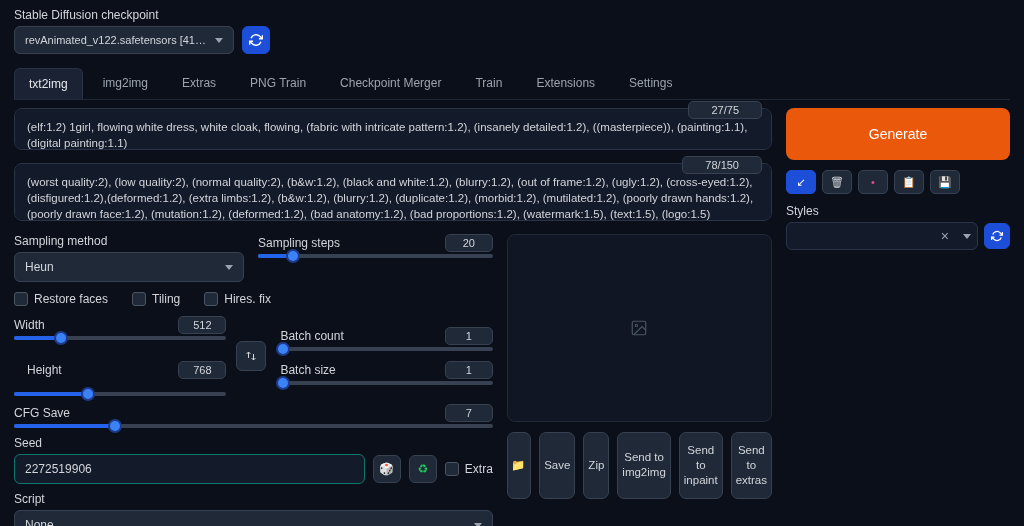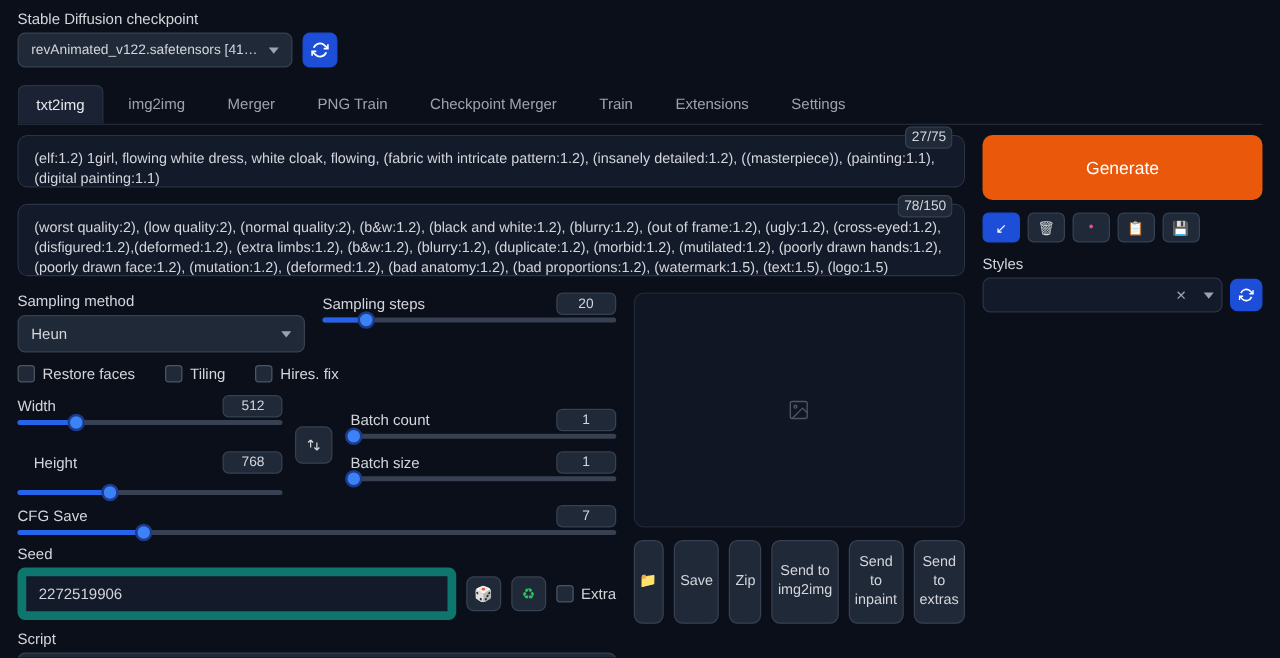--- a/index.html
+++ b/index.html
@@ -56,21 +56,21 @@
   border: 1px solid #2a3446;
   border-bottom: none;
 }
 .main { display: flex; gap: 14px; margin-top: 8px; }
 .left { flex: 1; min-width: 0; }
 .right { width: 224px; flex-shrink: 0; }
 .prompt-wrap { position: relative; margin-bottom: 10px; }
 .counter {
   position: absolute; top: -7px; right: 10px;
   background: #1f2937; border: 1px solid #374151; border-radius: 5px;
-  padding: 2px 4px; font-size: 11px; color: #d3d5db; z-index: 2;
+  padding: 2px 22px; font-size: 11px; color: #d3d5db; z-index: 2;
 }
 .prompt {
   width: 100%;
   background: #131a29;
   border: 1px solid #2a3446;
   border-radius: 8px;
   padding: 10px 12px;
   color: #d3d5db;
   font-size: 11.5px;
   line-height: 1.4;
@@ -159,21 +159,21 @@
 .swap-btn {
   width: 30px; height: 30px;
   background: #1f2937; border: 1px solid #374151; border-radius: 6px;
   display: flex; align-items: center; justify-content: center;
   cursor: pointer;
 }
 .seed-row { display: flex; gap: 8px; align-items: center; }
 .seed-input {
   flex: 1;
   background: #131a29;
-  border: 7px solid #0f766e;
+  border: 1px solid #0f766e;
   border-radius: 6px;
   padding: 7px 10px;
   color: #d3d5db;
   font-size: 12px;
 }
 .preview {
   background: #101623;
   border: 1px solid #1f2937;
   border-radius: 8px;
   height: 188px;
@@ -222,21 +222,21 @@
           <path d="M23 4v6h-6M1 20v-6h6"></path>
           <path d="M3.51 9a9 9 0 0114.85-3.36L23 10M1 14l4.64 4.36A9 9 0 0020.49 15"></path>
         </svg>
     </div>
   </div>
 </div>
 
 <div class="tabs">
   <div class="tab active">txt2img</div>
   <div class="tab">img2img</div>
-  <div class="tab">Merger</div>
+  <div class="tab">Extras</div>
   <div class="tab">PNG Train</div>
   <div class="tab">Checkpoint Merger</div>
   <div class="tab">Train</div>
   <div class="tab">Extensions</div>
   <div class="tab">Settings</div>
 </div>
 
 <div class="main">
   <div class="left">
 

